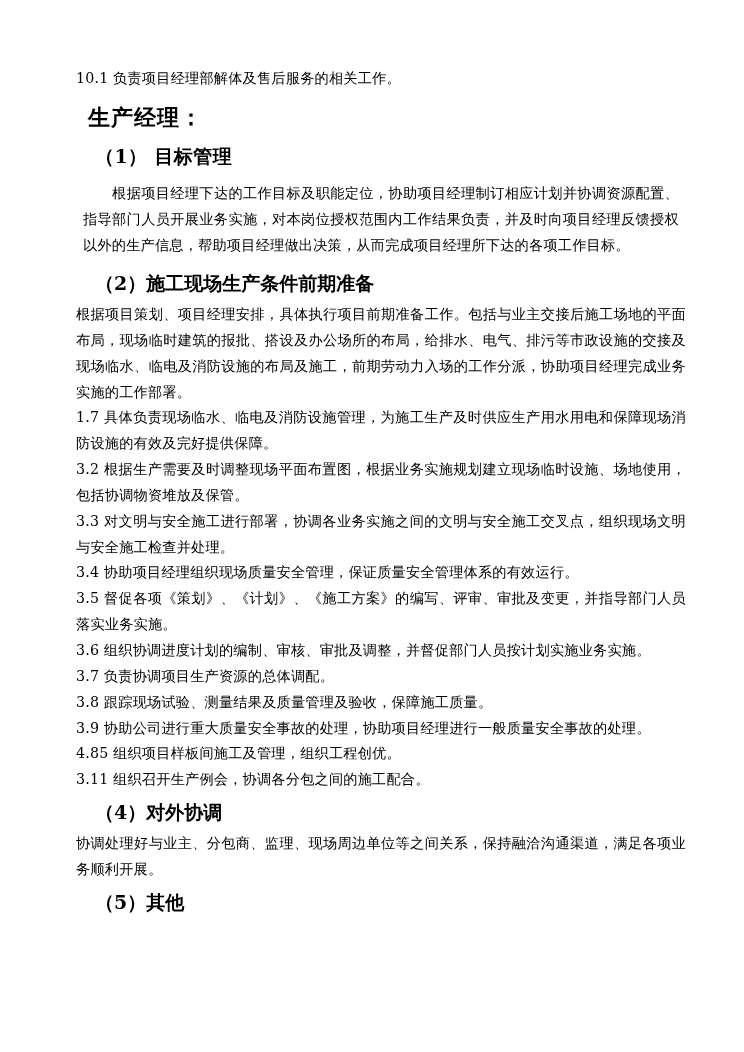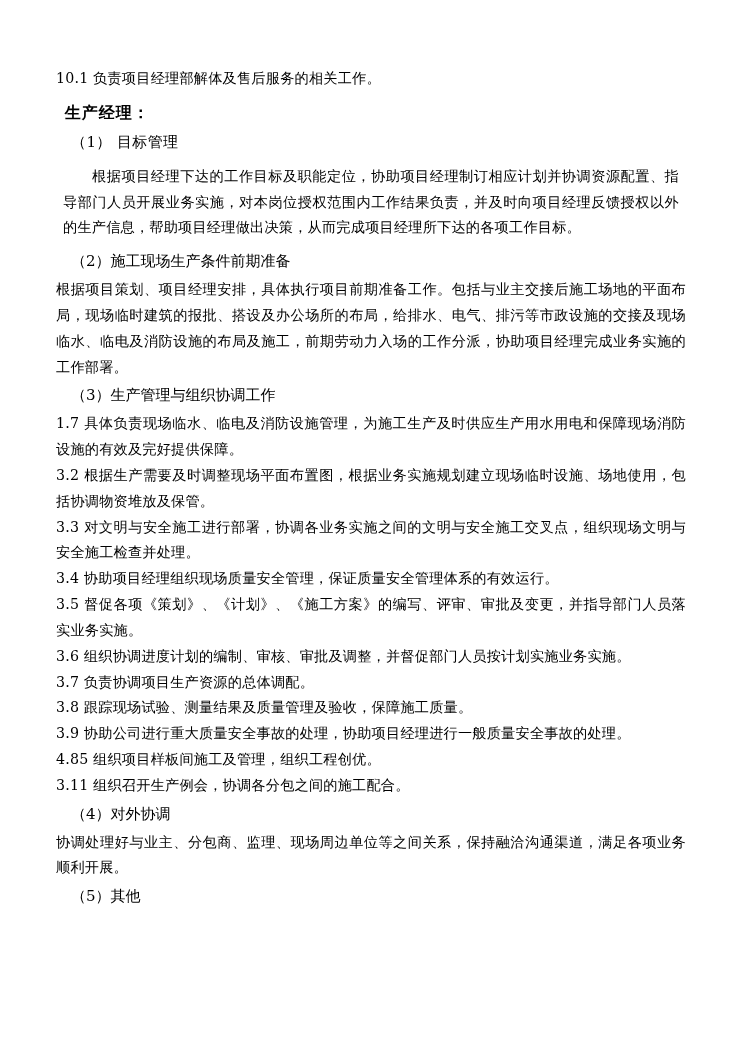--- a/index.html
+++ b/index.html
@@ -12,21 +12,21 @@
     height: 1052px;
     font-family: "DejaVu Serif", "Liberation Serif", serif;
     color: #000000;
     position: relative;
     overflow: hidden;
   }
   .page {
     box-sizing: border-box;
     width: 744px;
     height: 1052px;
-    padding: 66px 58px 40px 56px;
+    padding: 66px 58px 40px 76px;
     background: #fff;
   }
   .doc {
     font-size: 14.2px;
     line-height: 1.82;
     letter-spacing: 0.2px;
   }
   .line {
     margin: 0;
     padding: 0;
@@ -42,30 +42,30 @@
   .p-indent {
     margin: 7px;
     text-indent: 2.05em;
     text-align: justify;
     text-justify: inter-ideograph;
   }
   
   .h-section {
     margin: 7px 0 3px 0;
     font-weight: bold;
-    font-size: 16px;
+    font-size: 22px;
     text-indent: 0.55em;
     letter-spacing: 1px;
     line-height: 1.7;
   }
   
   .h-sub {
     margin: 2px 0 1px 0;
-    font-weight: normal;
-    font-size: 15px;
+    font-weight: bold;
+    font-size: 19px;
     text-indent: 1.0em;
     letter-spacing: 0.4px;
     line-height: 1.85;
   }
   .h-sub.tight {
     letter-spacing: 0px;
   }
 </style>
 </head>
 <body>
@@ -76,21 +76,20 @@
     <p class="line p-plain">10.1 负责项目经理部解体及售后服务的相关工作。</p>
 
     <p class="h-section">生产经理：</p>
 
     <p class="h-sub">（1）  目标管理</p>
     <p class="line p-indent">根据项目经理下达的工作目标及职能定位，协助项目经理制订相应计划并协调资源配置、指导部门人员开展业务实施，对本岗位授权范围内工作结果负责，并及时向项目经理反馈授权以外的生产信息，帮助项目经理做出决策，从而完成项目经理所下达的各项工作目标。</p>
 
     <p class="h-sub tight">（2）施工现场生产条件前期准备</p>
     <p class="line p-plain">根据项目策划、项目经理安排，具体执行项目前期准备工作。包括与业主交接后施工场地的平面布局，现场临时建筑的报批、搭设及办公场所的布局，给排水、电气、排污等市政设施的交接及现场临水、临电及消防设施的布局及施工，前期劳动力入场的工作分派，协助项目经理完成业务实施的工作部署。</p>
 
-    <p class="h-sub tight">（3）生产管理与组织协调工作</p>
     <p class="line p-plain">1.7 具体负责现场临水、临电及消防设施管理，为施工生产及时供应生产用水用电和保障现场消防设施的有效及完好提供保障。</p>
     <p class="line p-plain">3.2 根据生产需要及时调整现场平面布置图，根据业务实施规划建立现场临时设施、场地使用，包括协调物资堆放及保管。</p>
     <p class="line p-plain">3.3 对文明与安全施工进行部署，协调各业务实施之间的文明与安全施工交叉点，组织现场文明与安全施工检查并处理。</p>
     <p class="line p-plain">3.4  协助项目经理组织现场质量安全管理，保证质量安全管理体系的有效运行。</p>
     <p class="line p-plain">3.5 督促各项《策划》、《计划》、《施工方案》的编写、评审、审批及变更，并指导部门人员落实业务实施。</p>
     <p class="line p-plain">3.6 组织协调进度计划的编制、审核、审批及调整，并督促部门人员按计划实施业务实施。</p>
     <p class="line p-plain">3.7 负责协调项目生产资源的总体调配。</p>
     <p class="line p-plain">3.8 跟踪现场试验、测量结果及质量管理及验收，保障施工质量。</p>
     <p class="line p-plain">3.9 协助公司进行重大质量安全事故的处理，协助项目经理进行一般质量安全事故的处理。</p>
     <p class="line p-plain">4.85 组织项目样板间施工及管理，组织工程创优。</p>

